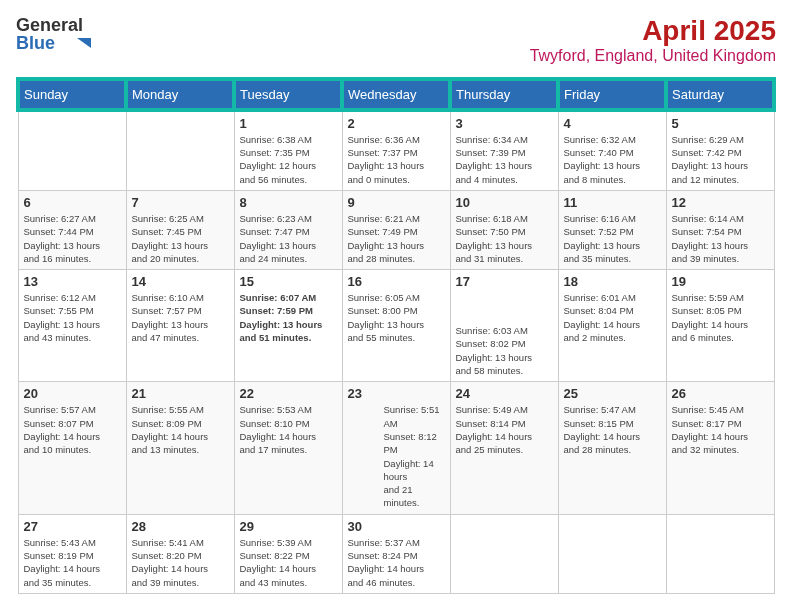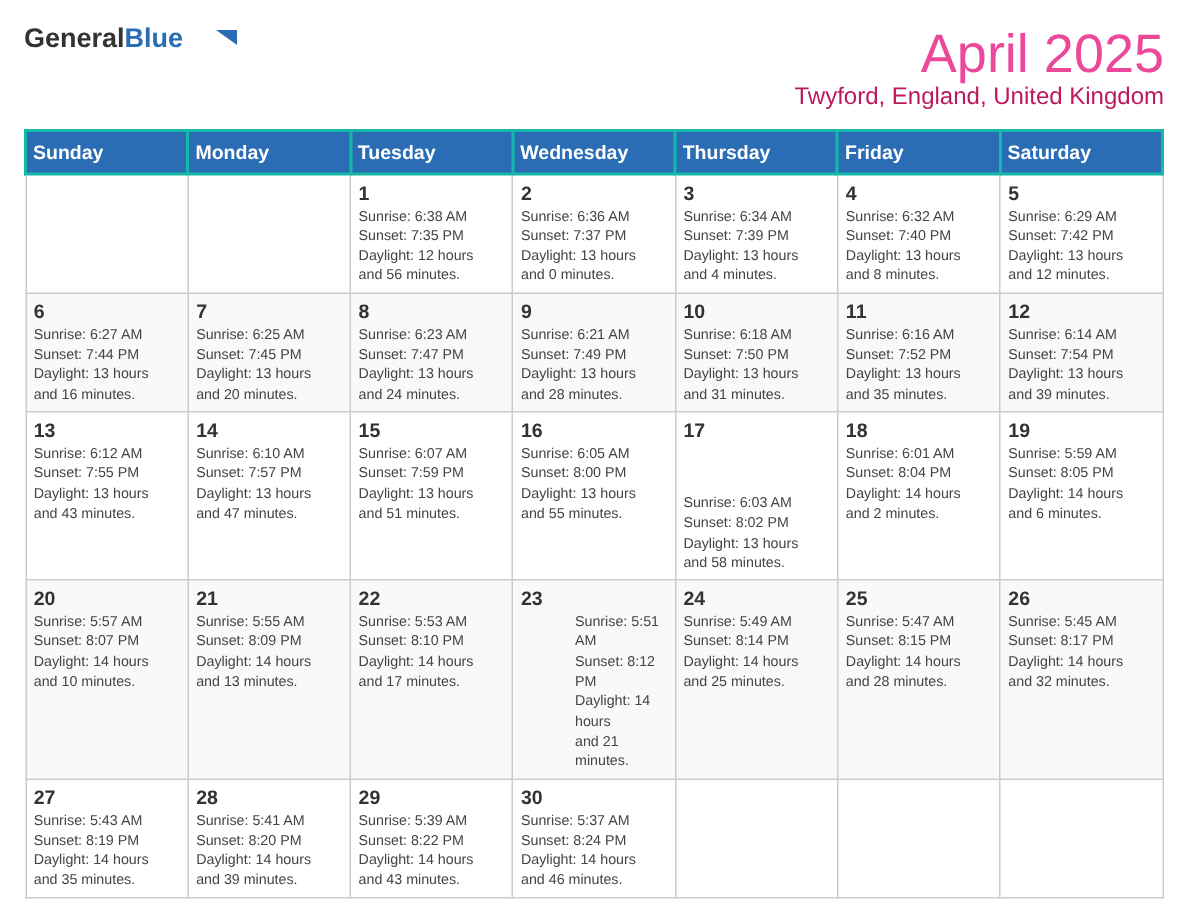--- a/index.html
+++ b/index.html
@@ -30,42 +30,42 @@
     .logo-text-blue {
       font-size: 18px;
       font-weight: bold;
       color: #2a6db5;
       line-height: 1;
     }
     .title-section {
       text-align: right;
     }
     .month-title {
-      font-size: 36px;
-      font-weight: normal;
-      color: #ec4899;
+      font-size: 28px;
+      font-weight: bold;
+      color: #b91c1c;
       line-height: 1.1;
     }
     .location {
       font-size: 16px;
       color: #be185d;
     }
     .calendar {
       width: 100%;
       border-collapse: collapse;
       border: 1px solid #ccc;
     }
     .calendar th {
       background-color: #2a6db5;
       color: #fff;
       font-size: 13px;
-      font-weight: bold;
+      font-weight: normal;
       padding: 6px 4px;
       text-align: left;
-      border: 2px solid #14b8a6;
+      border: 4px solid #14b8a6;
     }
     .calendar td {
       vertical-align: top;
       border: 1px solid #ccc;
       padding: 4px 5px;
       width: calc(100% / 7);
       min-height: 80px;
       background: #fff;
     }
     .calendar tr:nth-child(even) td {
@@ -88,21 +88,21 @@
     }
     
     .row-odd td { background: #ffffff; }
     .row-even td { background: #f5f5f5; }
   </style>
 </head>
 <body>
 
 <div class="header">
   <div class="logo">
-    <div style="display:flex; flex-direction:row; align-items:flex-start;">
+    <div style="display:flex; flex-direction:column; align-items:flex-start;">
       <span class="logo-text-general">General</span>
       <div style="display:flex; align-items:flex-end; gap:18px;">
         <span class="logo-text-blue">Blue</span>
         <svg width="18" height="18" viewBox="0 0 18 18">
           <polygon points="4,4 18,4 18,14" fill="#2a6db5"></polygon>
         </svg>
       </div>
     </div>
   </div>
   <div class="title-section">
@@ -224,21 +224,21 @@
         </td>
         <td>
           <span class="day-number">14</span>
           <div class="day-info" style="white-space: pre-line;">Sunrise: 6:10 AM
 Sunset: 7:57 PM
 Daylight: 13 hours
 and 47 minutes.</div>
         </td>
         <td>
           <span class="day-number">15</span>
-          <div class="day-info" style="white-space: pre-line;">Sunrise: 6:07 AM
+          <div class="day-info" style="white-space: pre-line; font-weight: bold;">Sunrise: 6:07 AM
 Sunset: 7:59 PM
 Daylight: 13 hours
 and 51 minutes.</div>
         </td>
         <td>
           <span class="day-number">16</span>
           <div class="day-info" style="white-space: pre-line;">Sunrise: 6:05 AM
 Sunset: 8:00 PM
 Daylight: 13 hours
 and 55 minutes.</div>

